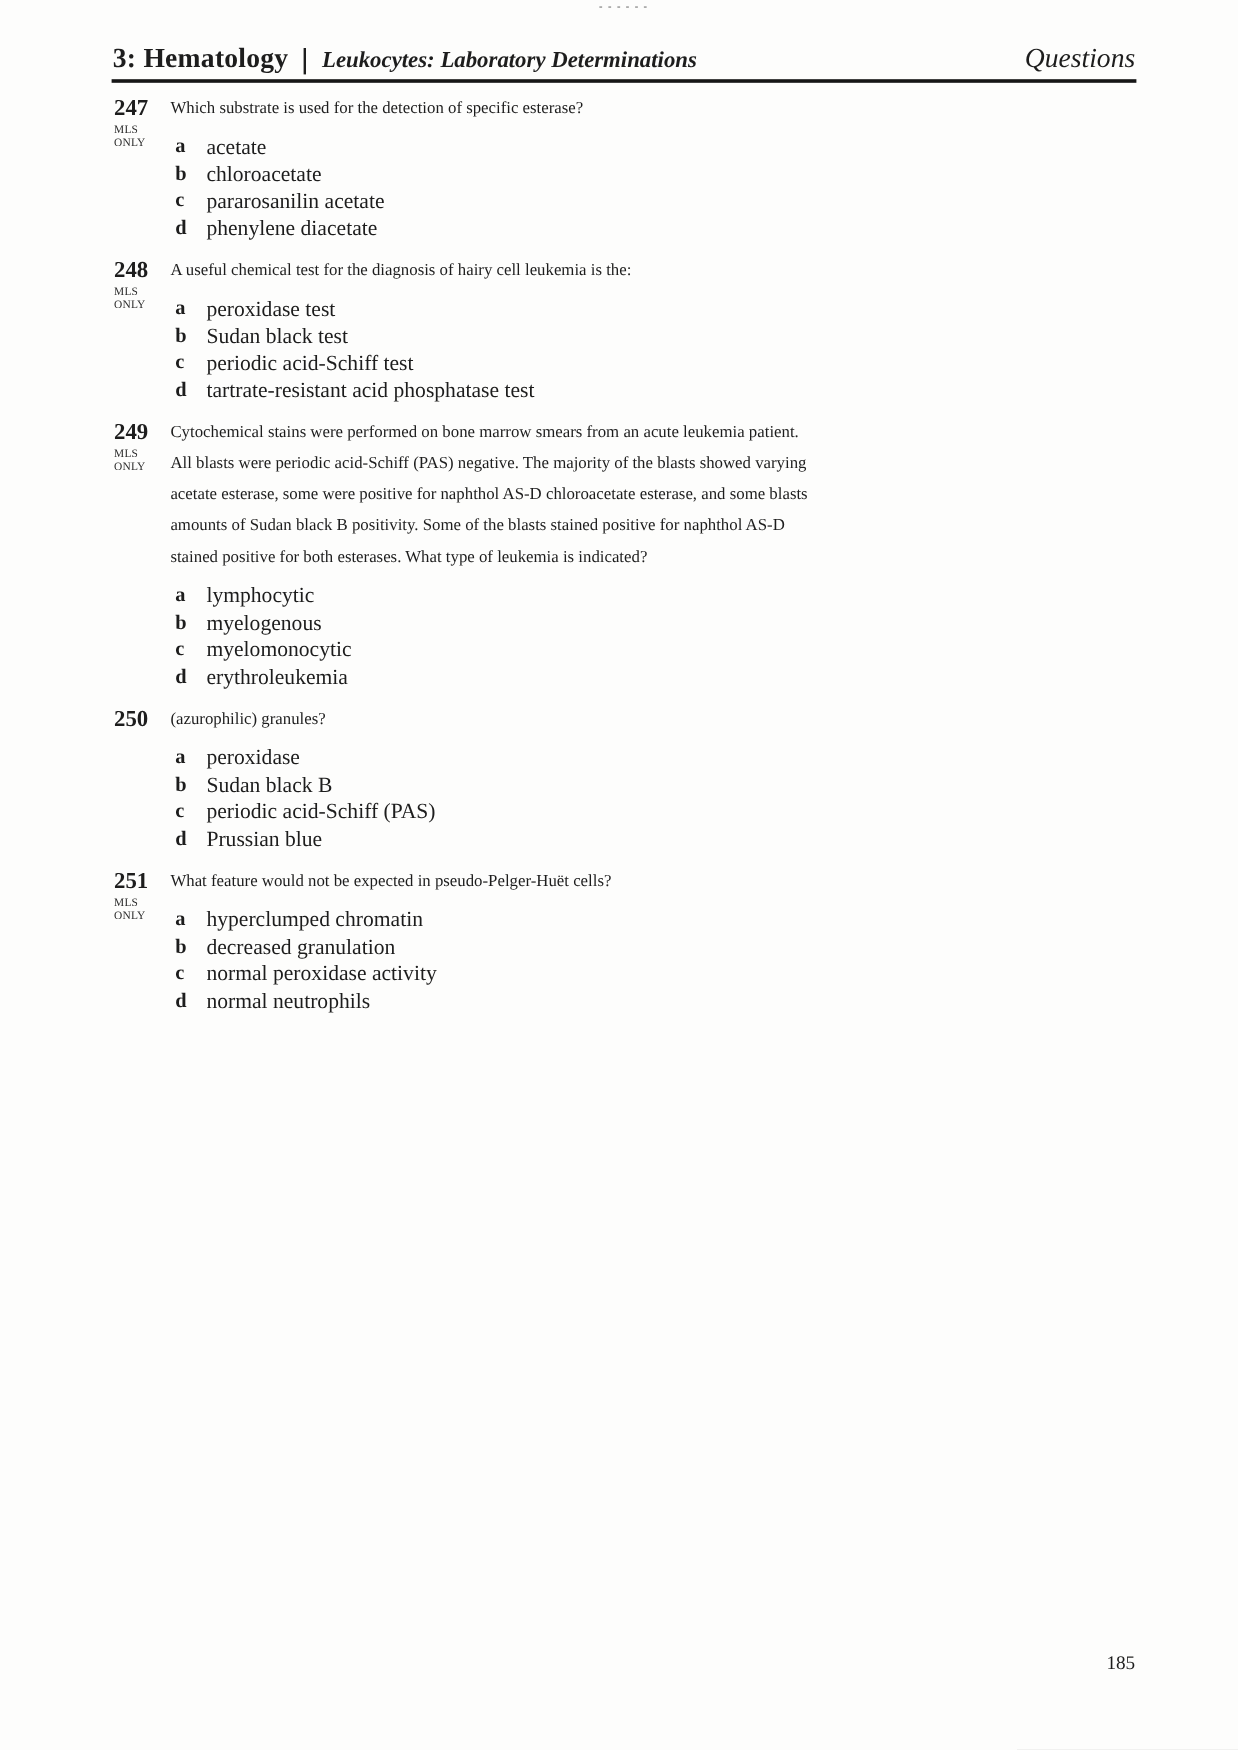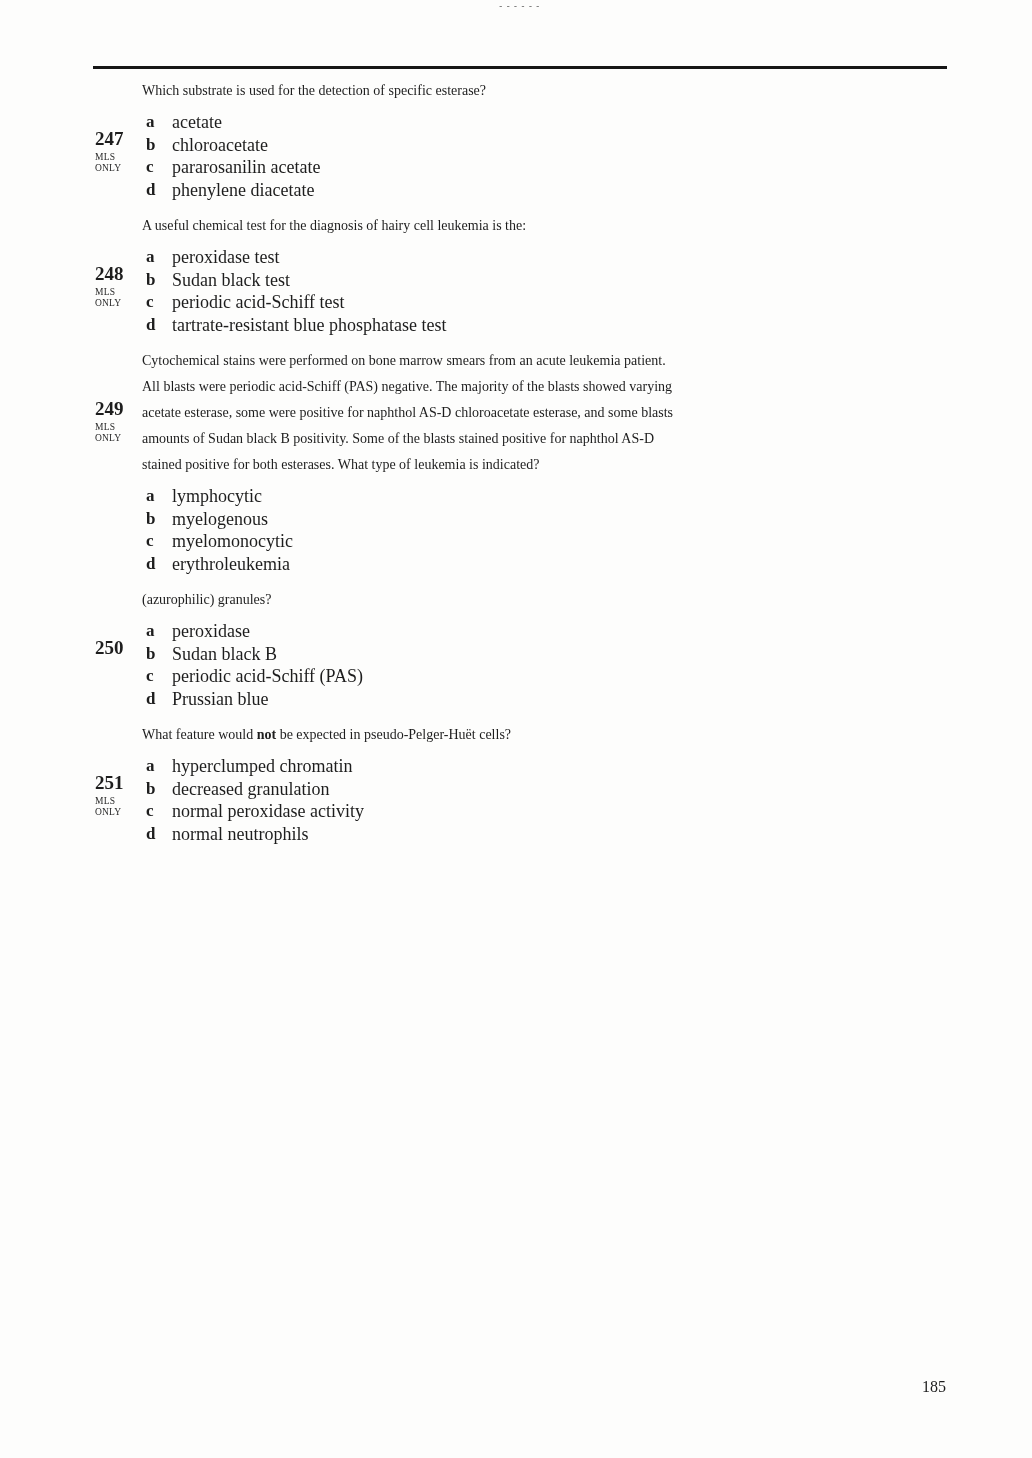--- a/index.html
+++ b/index.html
@@ -27,41 +27,46 @@
     margin-left:13px;padding-left:13px;
   }
   .questions-label{margin-left:auto;font-size:23px;font-style:italic;}
   .rule{
     position:absolute;left:93px;right:85px;top:66px;
     border-bottom:3px solid #161616;
   }
   .qwrap{position:absolute;left:95px;right:85px;top:78px;}
   .question{display:flex;margin-bottom:12px;}
   .qcol{width:47px;flex:none;}
-  .qnum{font-weight:bold;font-size:19px;line-height:26px;margin-top:48px;}
+  .qnum{font-weight:bold;font-size:19px;line-height:26px;}
   .qtag{font-size:9.5px;line-height:11px;letter-spacing:0.2px;color:#2a2a2a;}
   .qbody{flex:1;min-width:0;}
   .q-line{font-size:14px;line-height:26px;white-space:nowrap;}
-  .q-line .b{font-weight:bold;}
+  .q-line .b{font-weight:normal;}
   .opts{margin-top:7px;padding-left:4px;}
   .opt{display:flex;font-size:18px;line-height:22.5px;}
   .opt-letter{font-weight:bold;width:26px;flex:none;font-size:17px;}
   .footer{
     position:absolute;right:86px;top:1378px;
     display:flex;align-items:baseline;
   }
   .footer-title{font-weight:bold;font-style:italic;font-size:17px;letter-spacing:0.2px;}
   .footer-page{font-weight:normal;font-size:16px;margin-left:10px;}
 </style>
 </head>
 <body>
 
 <div class="page">
   <div class="top-mark">------</div>
 
+  <div class="header">
+    <span class="chapter">3: Hematology</span>
+    <span class="section">Leukocytes: Laboratory Determinations</span>
+    <span class="questions-label">Questions</span>
+  </div>
   <div class="rule"></div>
 
   <div class="qwrap" id="questions">
       <div class="question">
         <div class="qcol">
           <div class="qnum">247</div>
           <div class="qtag">MLS</div>
           <div class="qtag">ONLY</div>
         </div>
         <div class="qbody">
@@ -102,21 +107,21 @@
             <div class="opt">
               <span class="opt-letter">b</span>
               <span class="opt-text">Sudan black test</span>
             </div>
             <div class="opt">
               <span class="opt-letter">c</span>
               <span class="opt-text">periodic acid-Schiff test</span>
             </div>
             <div class="opt">
               <span class="opt-letter">d</span>
-              <span class="opt-text">tartrate-resistant blue phosphatase test</span>
+              <span class="opt-text">tartrate-resistant acid phosphatase test</span>
             </div>
           </div>
         </div>
       </div>
       <div class="question">
         <div class="qcol">
           <div class="qnum">249</div>
           <div class="qtag">MLS</div>
           <div class="qtag">ONLY</div>
         </div>

